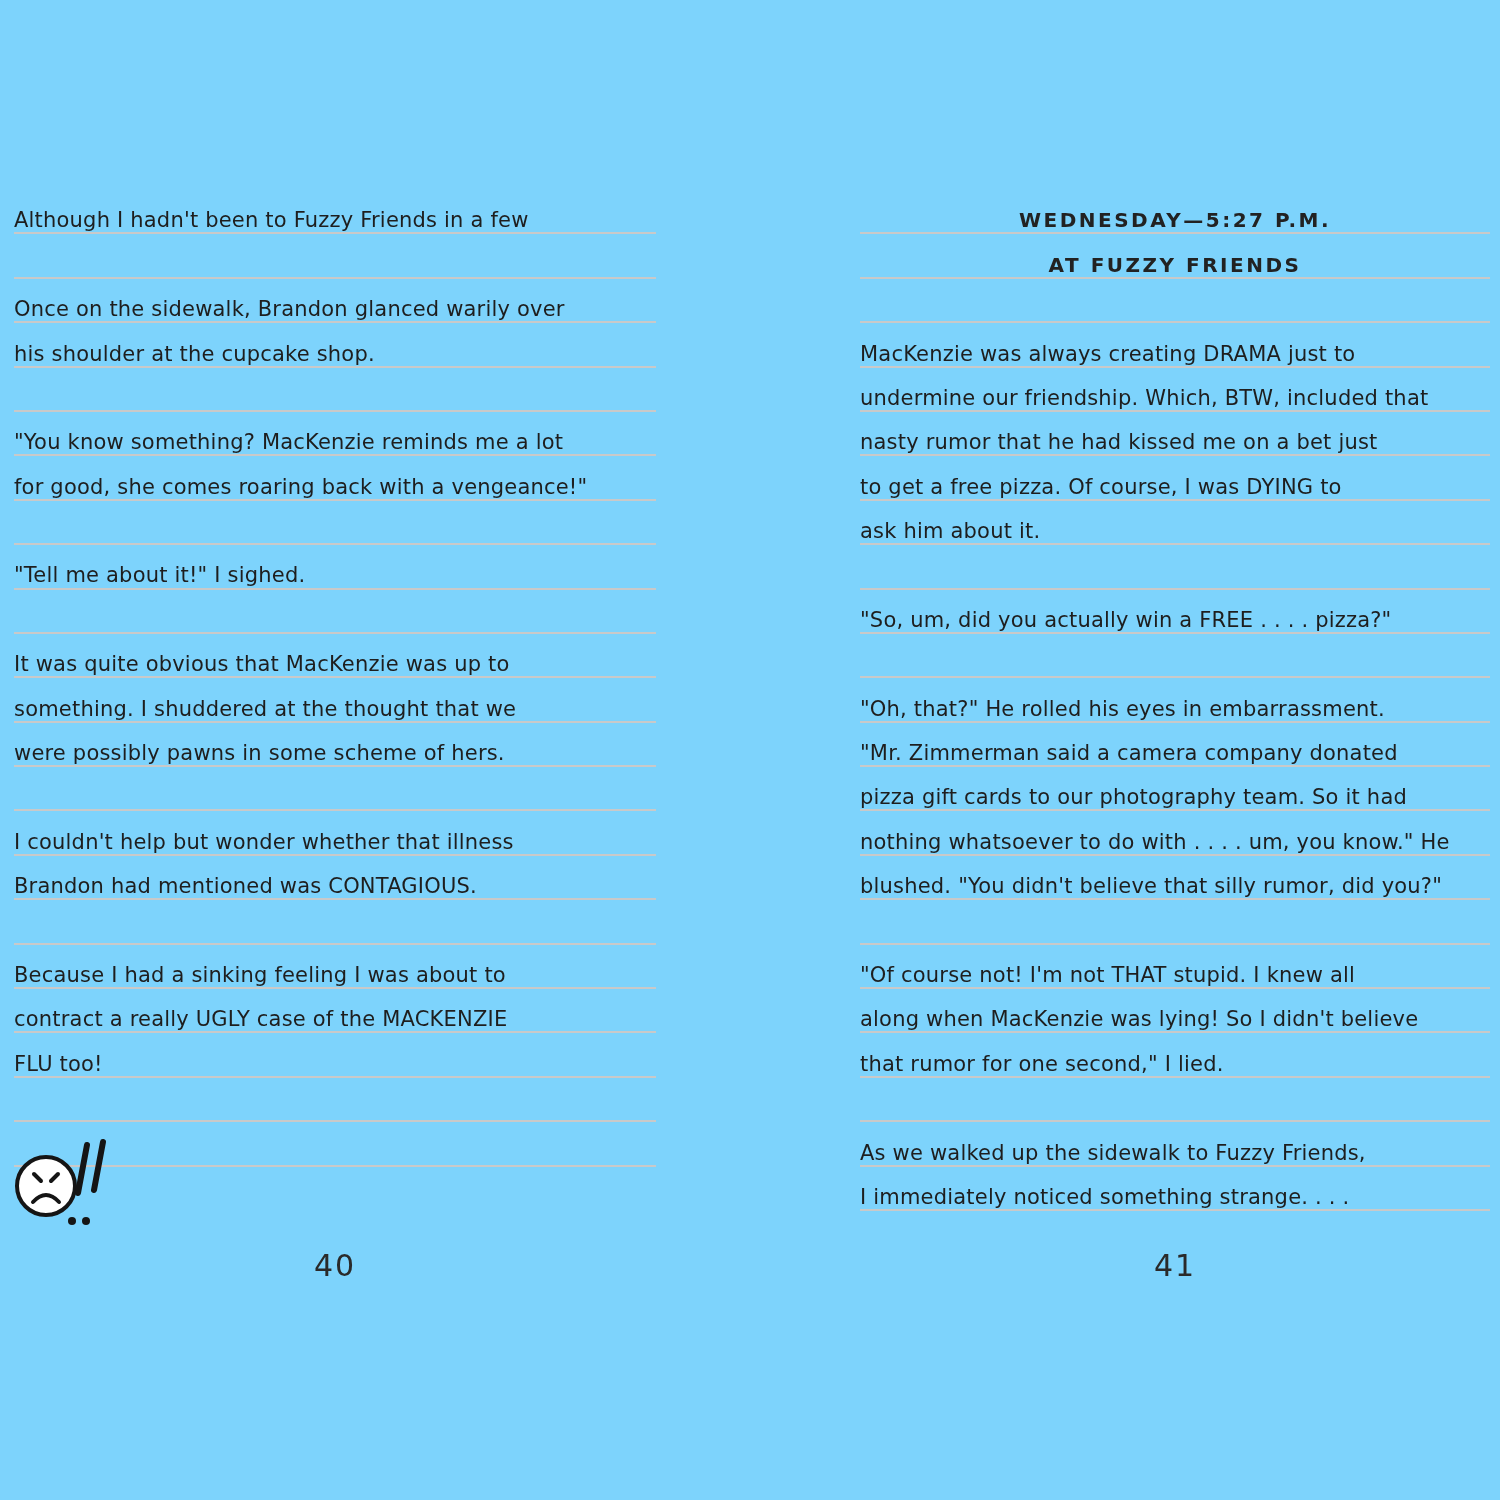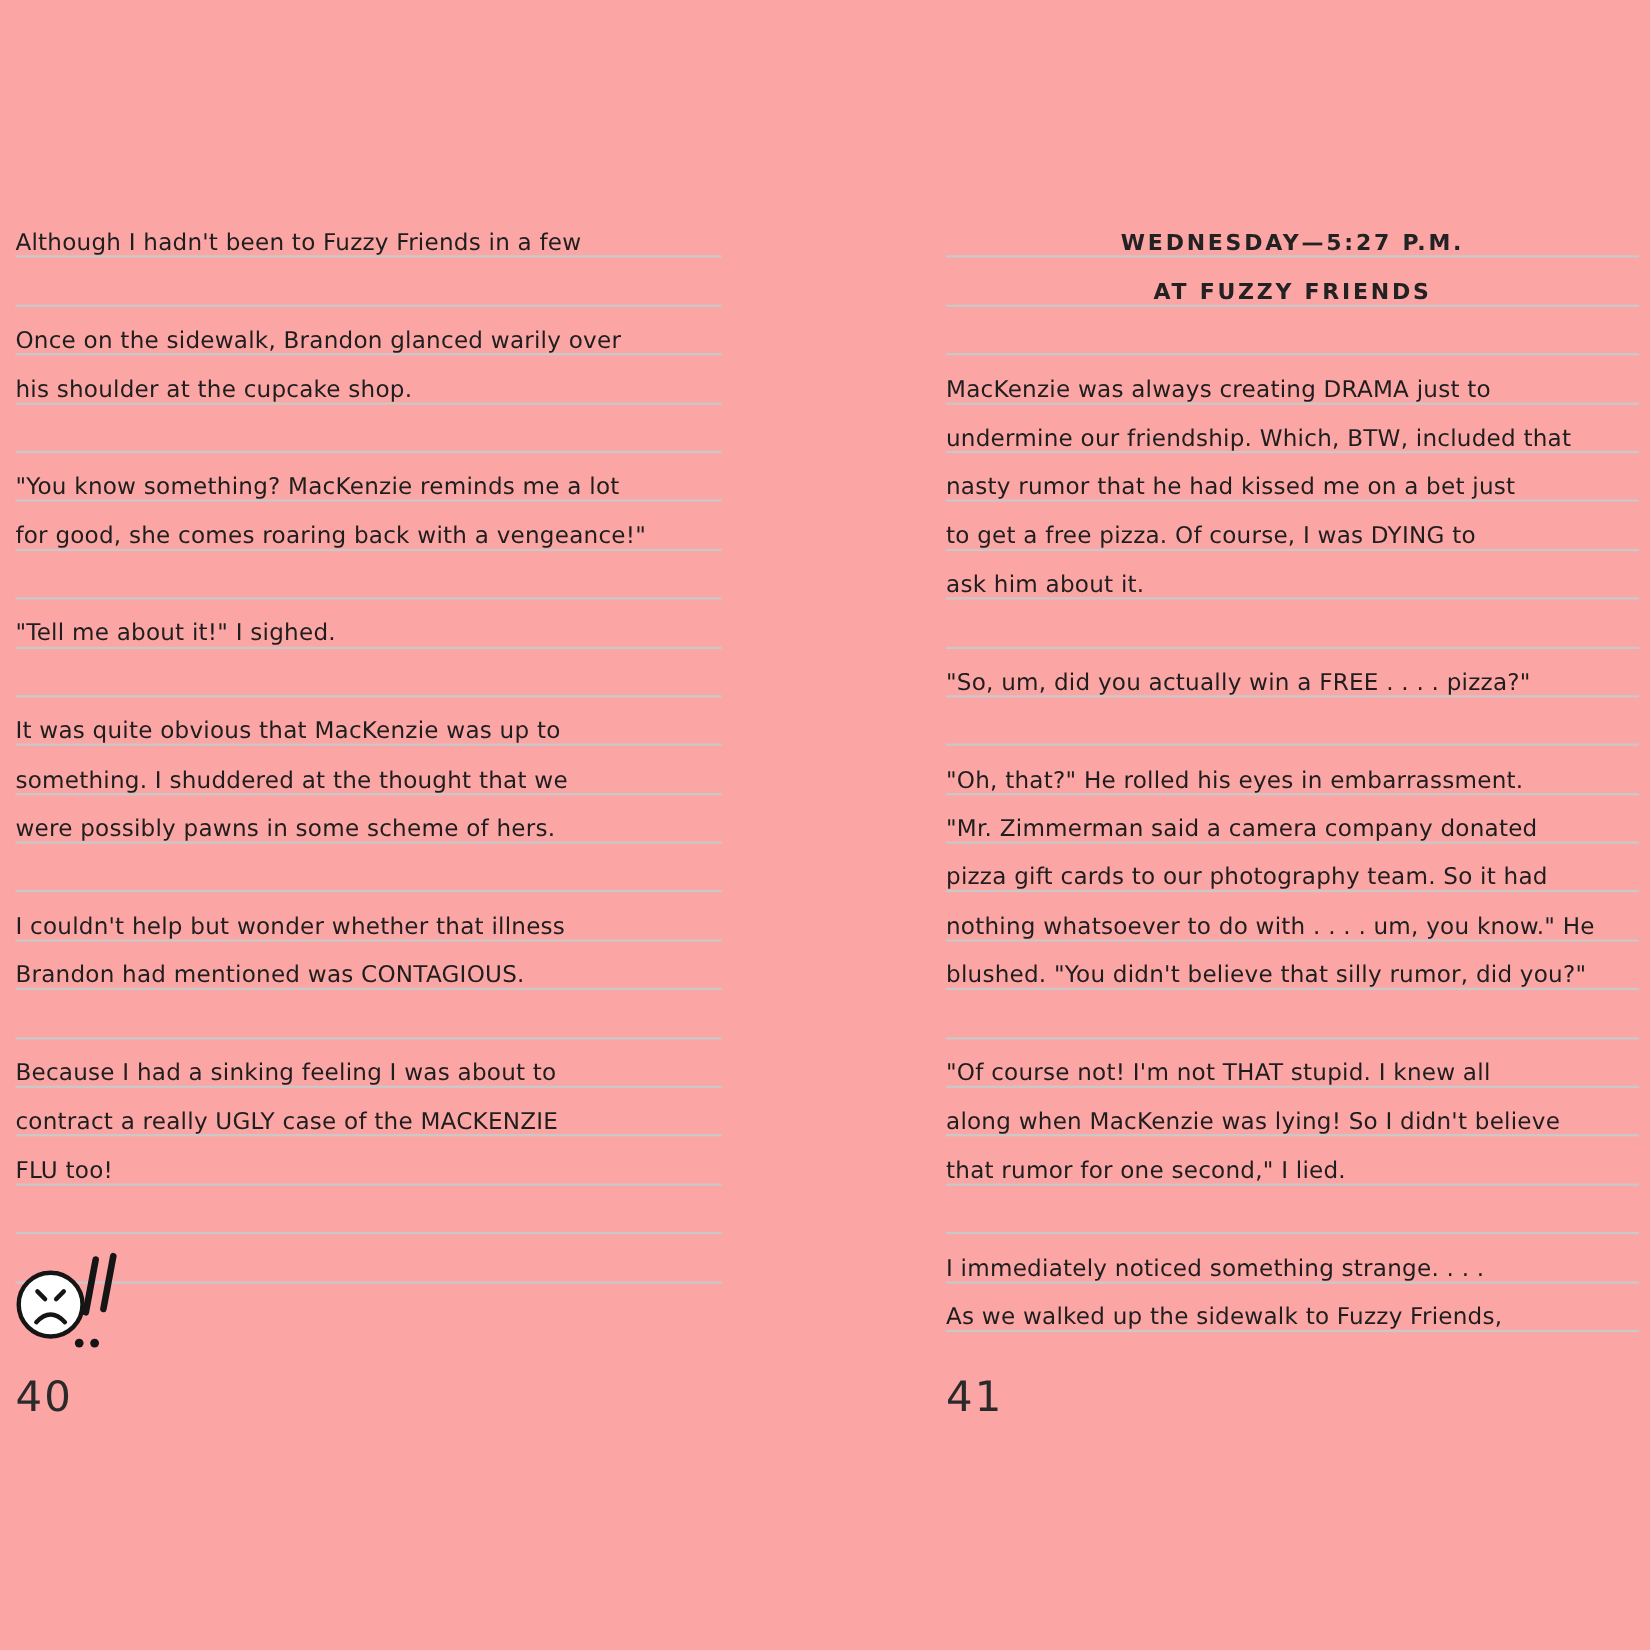--- a/index.html
+++ b/index.html
@@ -8,21 +8,21 @@
     background: #ffffff;
     width: 1500px;
     height: 1500px;
     position: relative;
     font-family: "DejaVu Sans", "Liberation Sans", sans-serif;
     overflow: hidden;
   }
   .spread {
     position: absolute;
     inset: 0;
-    background: #fca5a5;
+    background: #7dd3fc;
   }
   .page-col {
     position: absolute;
     top: 190px;
   }
   .page-col.left  { left: 14px;  width: 642px; }
   .page-col.right { left: 860px; width: 630px; }
   .row {
     height: 41.4px;
     border-bottom: 2px solid #c9c9c9;
@@ -40,22 +40,23 @@
     justify-content: center;
     font-size: 20px;
     letter-spacing: 2.5px;
     font-weight: bold;
     color: #222;
   }
   .page-number {
     position: absolute;
     top: 1248px;
     height: 50px;
-    font-size: 38px;
+    font-size: 30px;
     color: #2a2a2a;
+    text-align: center;
     letter-spacing: 2px;
   }
   .page-number.left  { left: 14px;  width: 642px; }
   .page-number.right { left: 860px; width: 630px; }
   .emoticon-wrap {
     position: absolute;
     left: 8px;
     top: 1133px;
     width: 130px;
     height: 105px;
@@ -106,22 +107,22 @@
       <div class="row">"Oh, that?" He rolled his eyes in embarrassment.</div>
       <div class="row">"Mr. Zimmerman said a camera company donated</div>
       <div class="row">pizza gift cards to our photography team. So it had</div>
       <div class="row">nothing whatsoever to do with . . . . um, you know." He</div>
       <div class="row">blushed. "You didn't believe that silly rumor, did you?"</div>
       <div class="row"></div>
       <div class="row">"Of course not! I'm not THAT stupid. I knew all</div>
       <div class="row">along when MacKenzie was lying! So I didn't believe</div>
       <div class="row">that rumor for one second," I lied.</div>
       <div class="row"></div>
+      <div class="row">As we walked up the sidewalk to Fuzzy Friends,</div>
       <div class="row">I immediately noticed something strange. . . .</div>
-      <div class="row">As we walked up the sidewalk to Fuzzy Friends,</div>
     </div>
 
   <div class="emoticon-wrap">
     <svg width="130" height="105" viewBox="0 0 130 105" xmlns="http://www.w3.org/2000/svg">
       <circle cx="38" cy="53" r="29" fill="#ffffff" stroke="#151515" stroke-width="4"></circle>
       <line x1="26" y1="41" x2="33" y2="48" stroke="#151515" stroke-width="4" stroke-linecap="round"></line>
       <line x1="50" y1="41" x2="43" y2="48" stroke="#151515" stroke-width="4" stroke-linecap="round"></line>
       <path d="M 25 69 Q 38 55 51 69" fill="none" stroke="#151515" stroke-width="4" stroke-linecap="round"></path>
       <line x1="79" y1="12" x2="70" y2="60" stroke="#151515" stroke-width="6" stroke-linecap="round"></line>
       <line x1="95" y1="9" x2="86" y2="57" stroke="#151515" stroke-width="6" stroke-linecap="round"></line>

